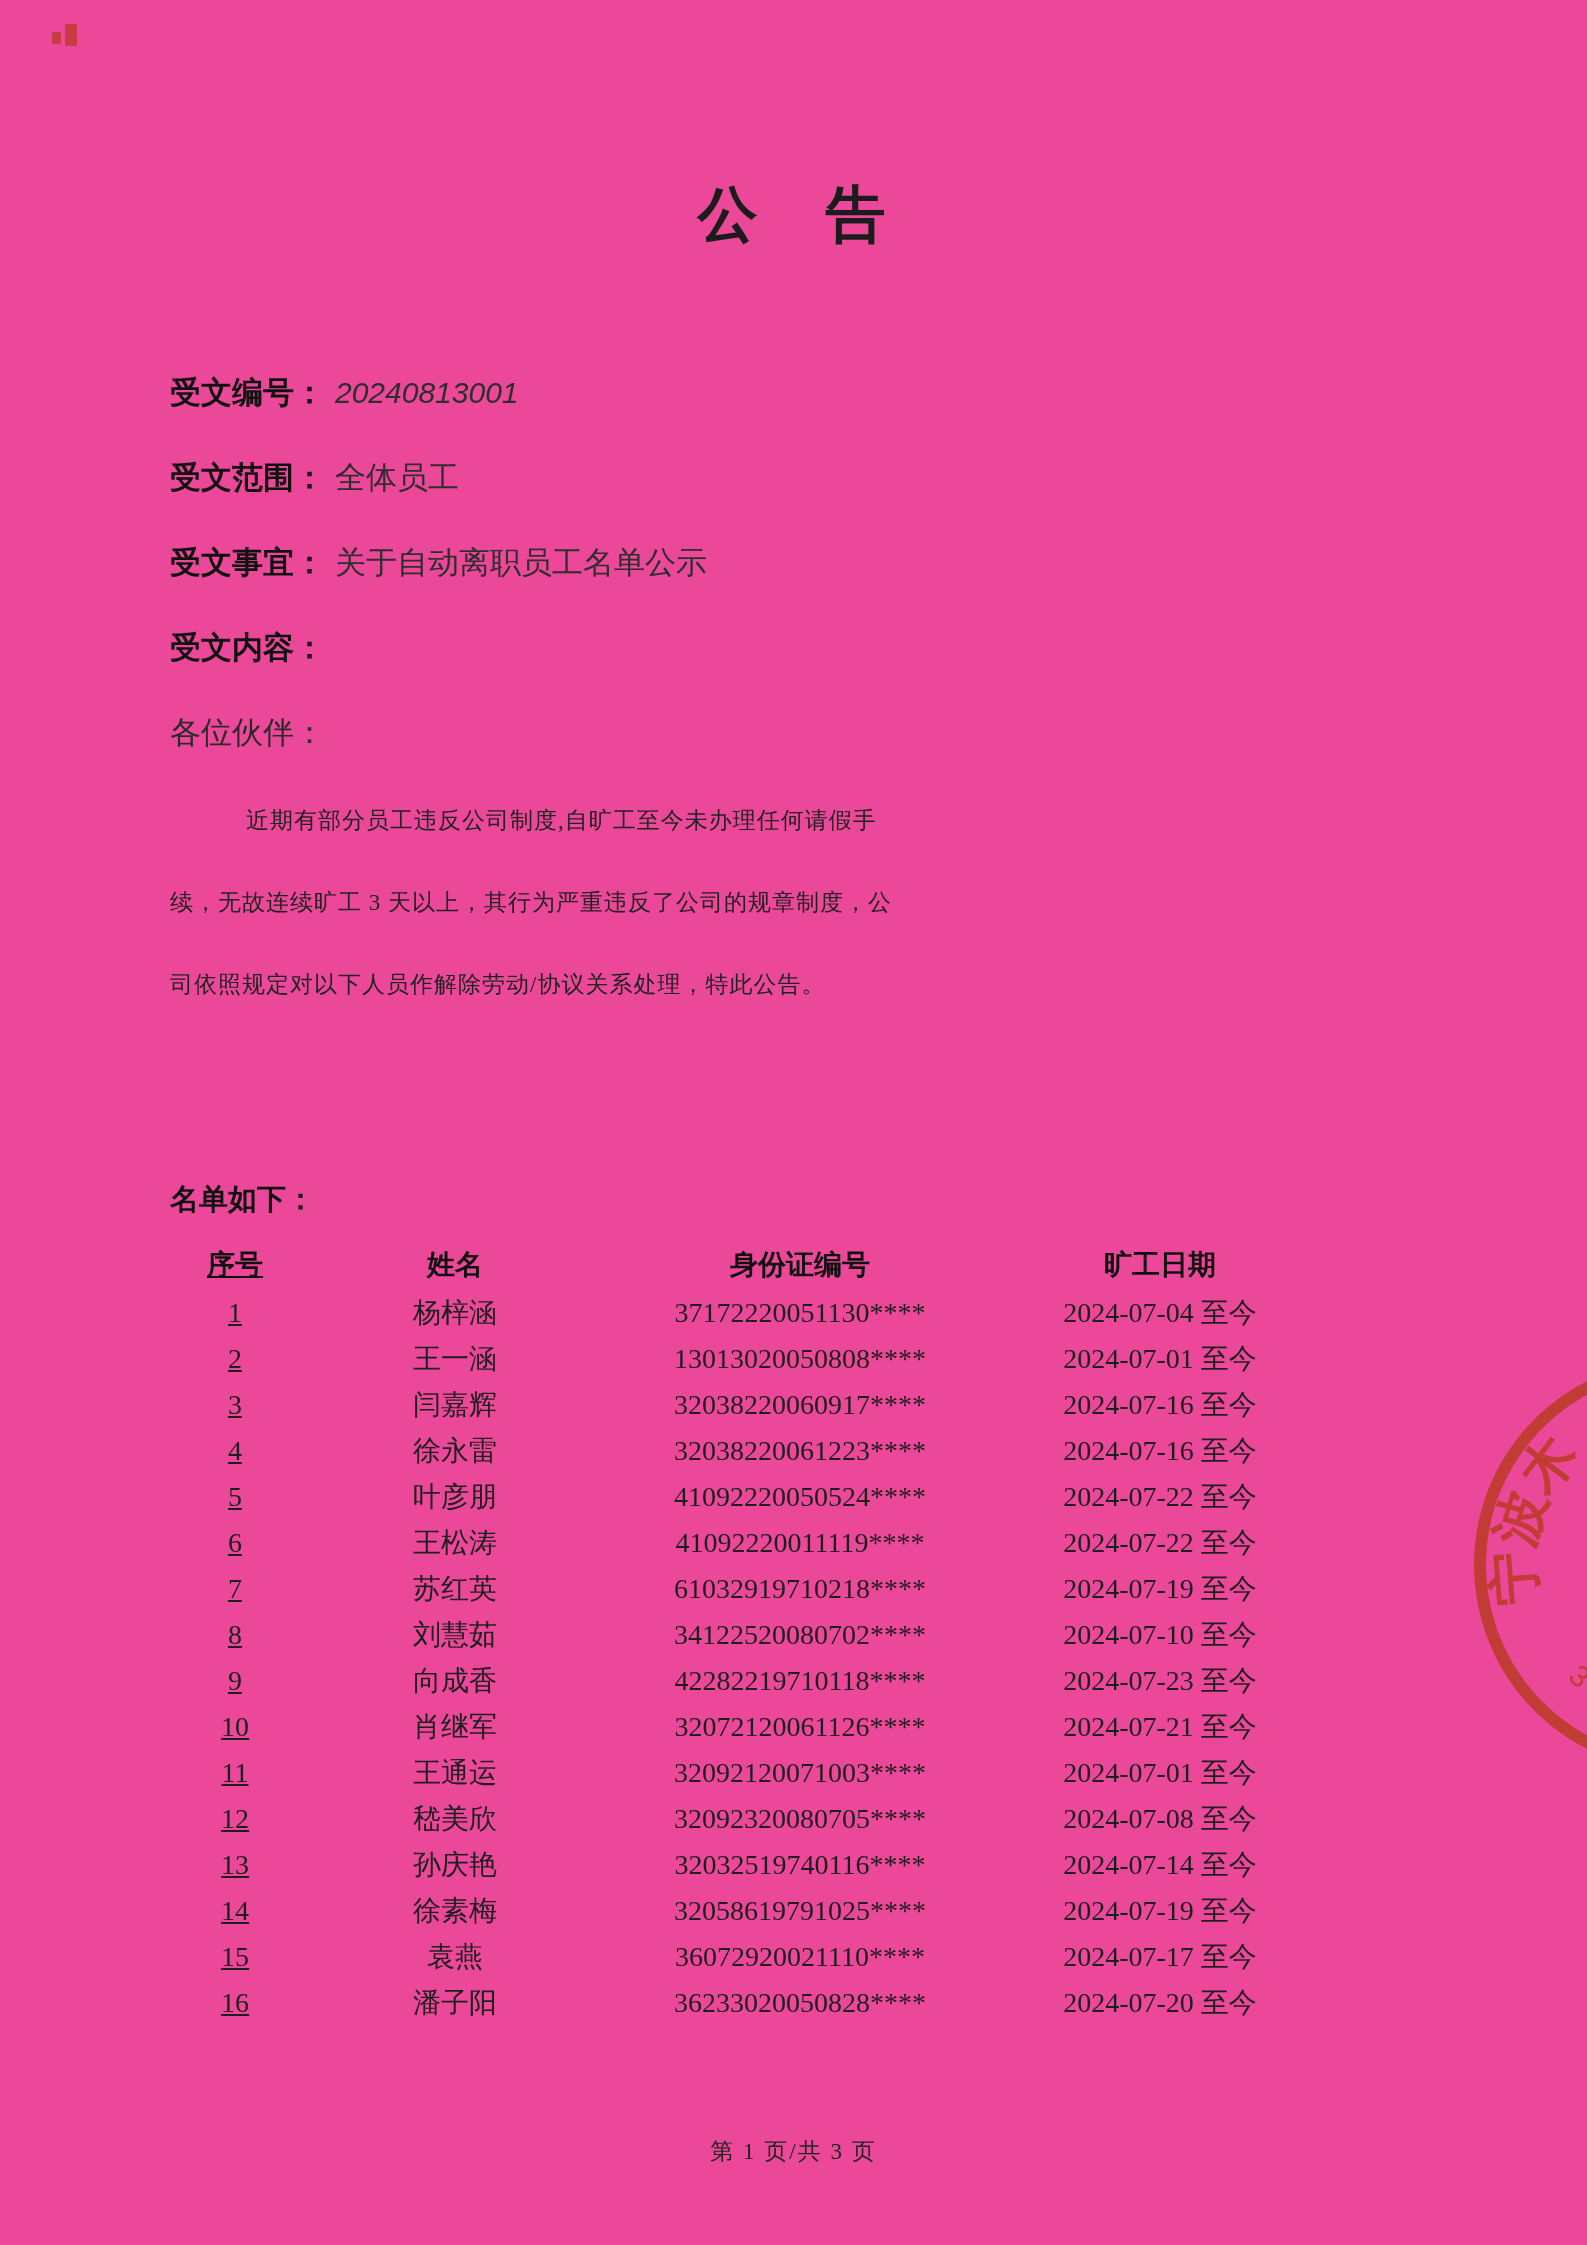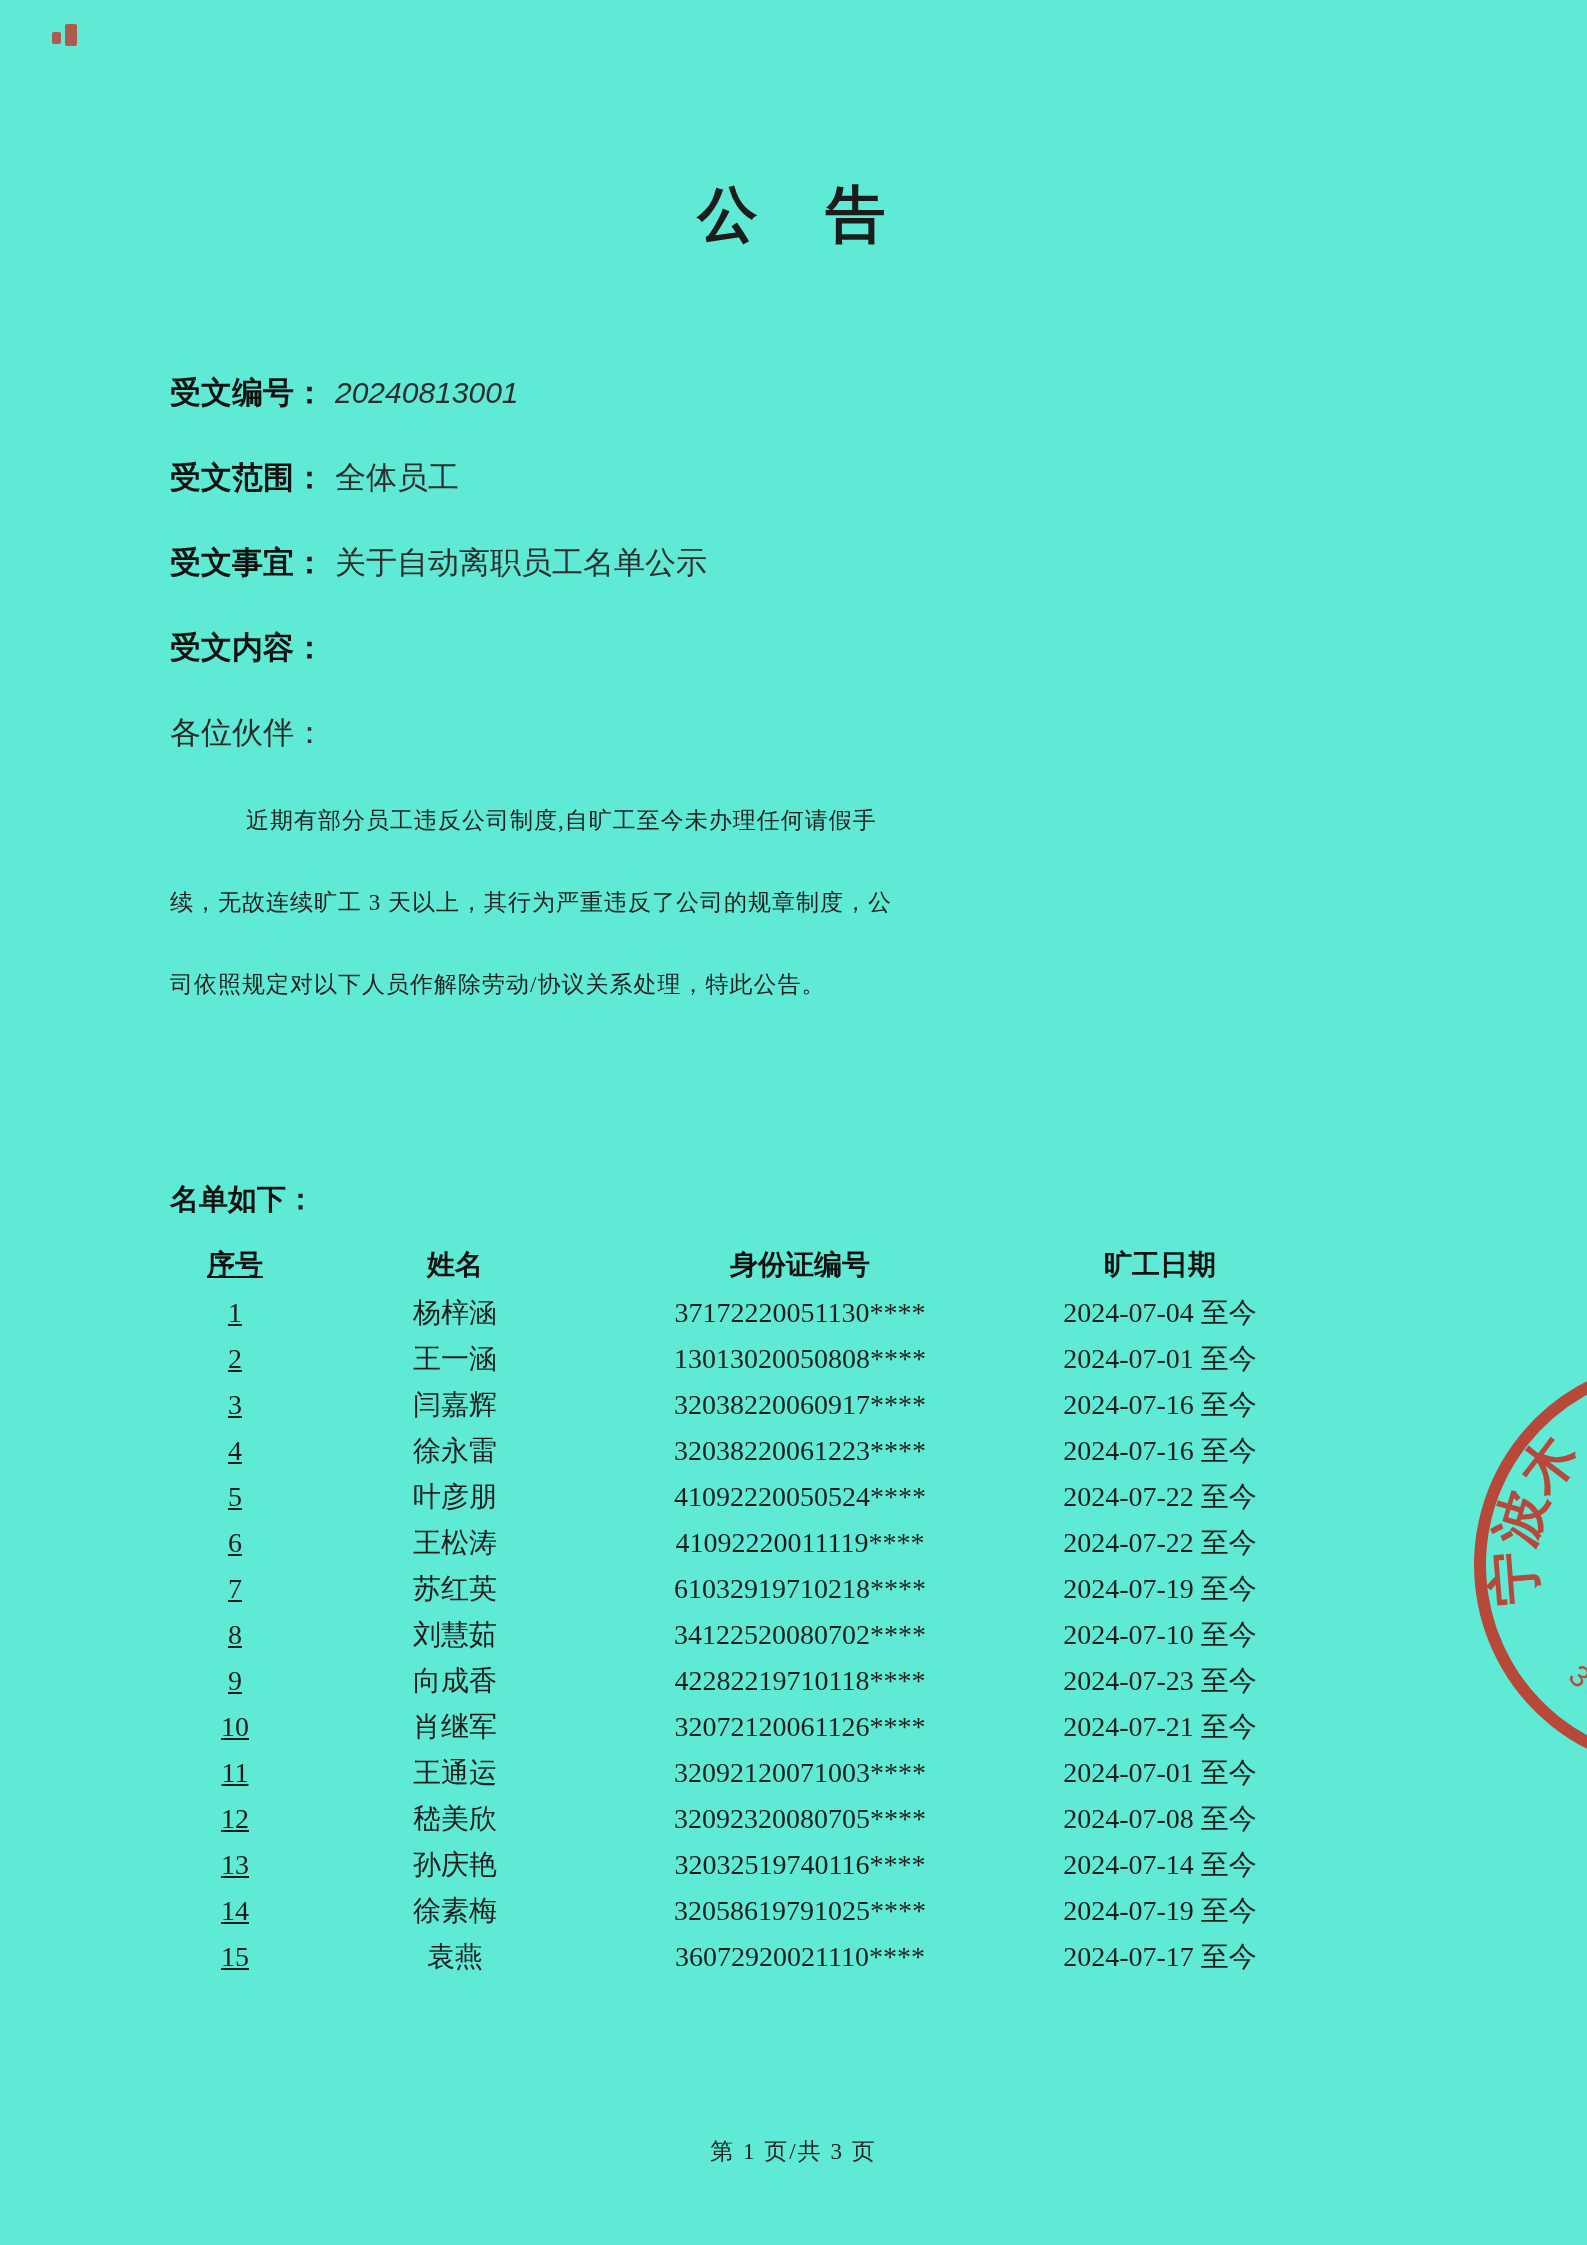--- a/index.html
+++ b/index.html
@@ -1,19 +1,19 @@
 <!DOCTYPE html>
 <html><head>
 <meta charset="utf-8">
 <style>
   html,body{margin:0;padding:0;background:#ffffff;}
   .page{
     position:relative;
     width:1587px;height:2245px;
-    background:#5eead4;
+    background:#ec4899;
     overflow:hidden;
     font-family:"Liberation Serif","DejaVu Serif",serif;
     color:#1c1c1c;
   }
   .doc-title{
     position:absolute;top:182px;left:0;width:100%;
     text-align:center;
     font-size:60px;font-weight:700;line-height:1.1;
     letter-spacing:4px;
   }
@@ -191,20 +191,26 @@
           <td class="col-seq">14</td>
           <td class="col-name">徐素梅</td>
           <td class="col-id">32058619791025****</td>
           <td class="col-date">2024-07-19 至今</td>
         </tr>
         <tr>
           <td class="col-seq">15</td>
           <td class="col-name">袁燕</td>
           <td class="col-id">36072920021110****</td>
           <td class="col-date">2024-07-17 至今</td>
+        </tr>
+        <tr>
+          <td class="col-seq">16</td>
+          <td class="col-name">潘子阳</td>
+          <td class="col-id">36233020050828****</td>
+          <td class="col-date">2024-07-20 至今</td>
         </tr>
       </tbody>
   </table>
 
   <div class="page-footer">第 1 页/共 3 页</div>
 
   <svg class="stamp" viewBox="0 0 520 520" width="520" height="520">
     <circle cx="260" cy="260" r="200" fill="none" stroke-width="12" stroke="#bf3b2e"></circle>
     <defs>
       <path id="seal-arc-top" d="M117.1,221.7 A148,148 0 0 1 402.9,221.7" fill="none"></path>

